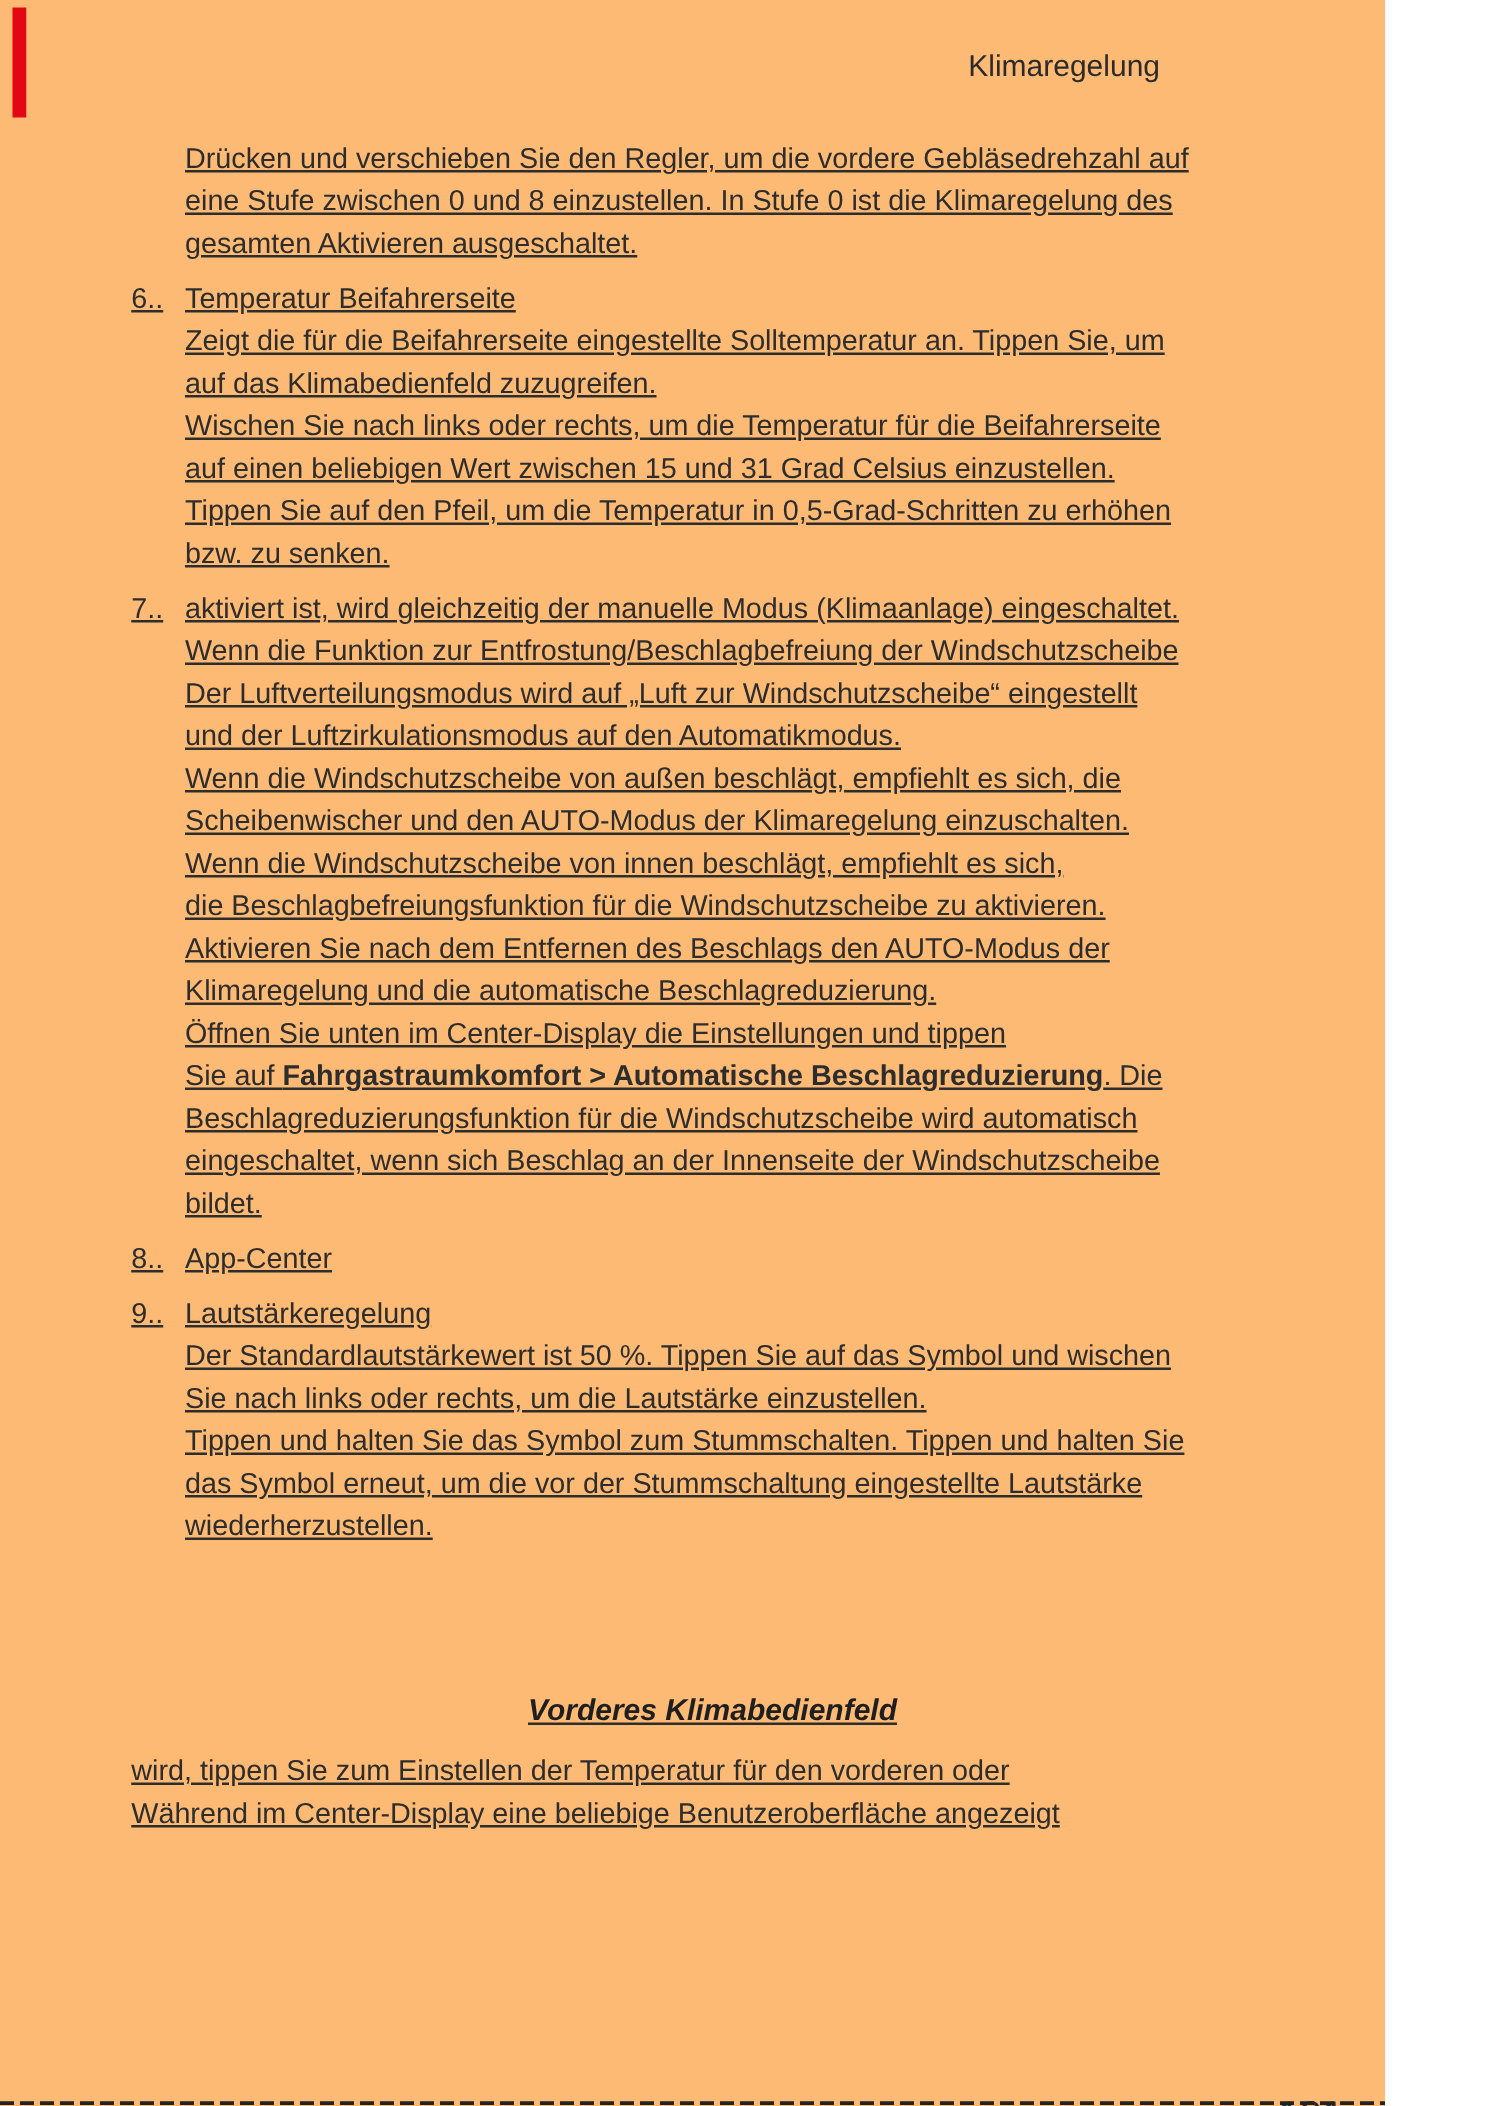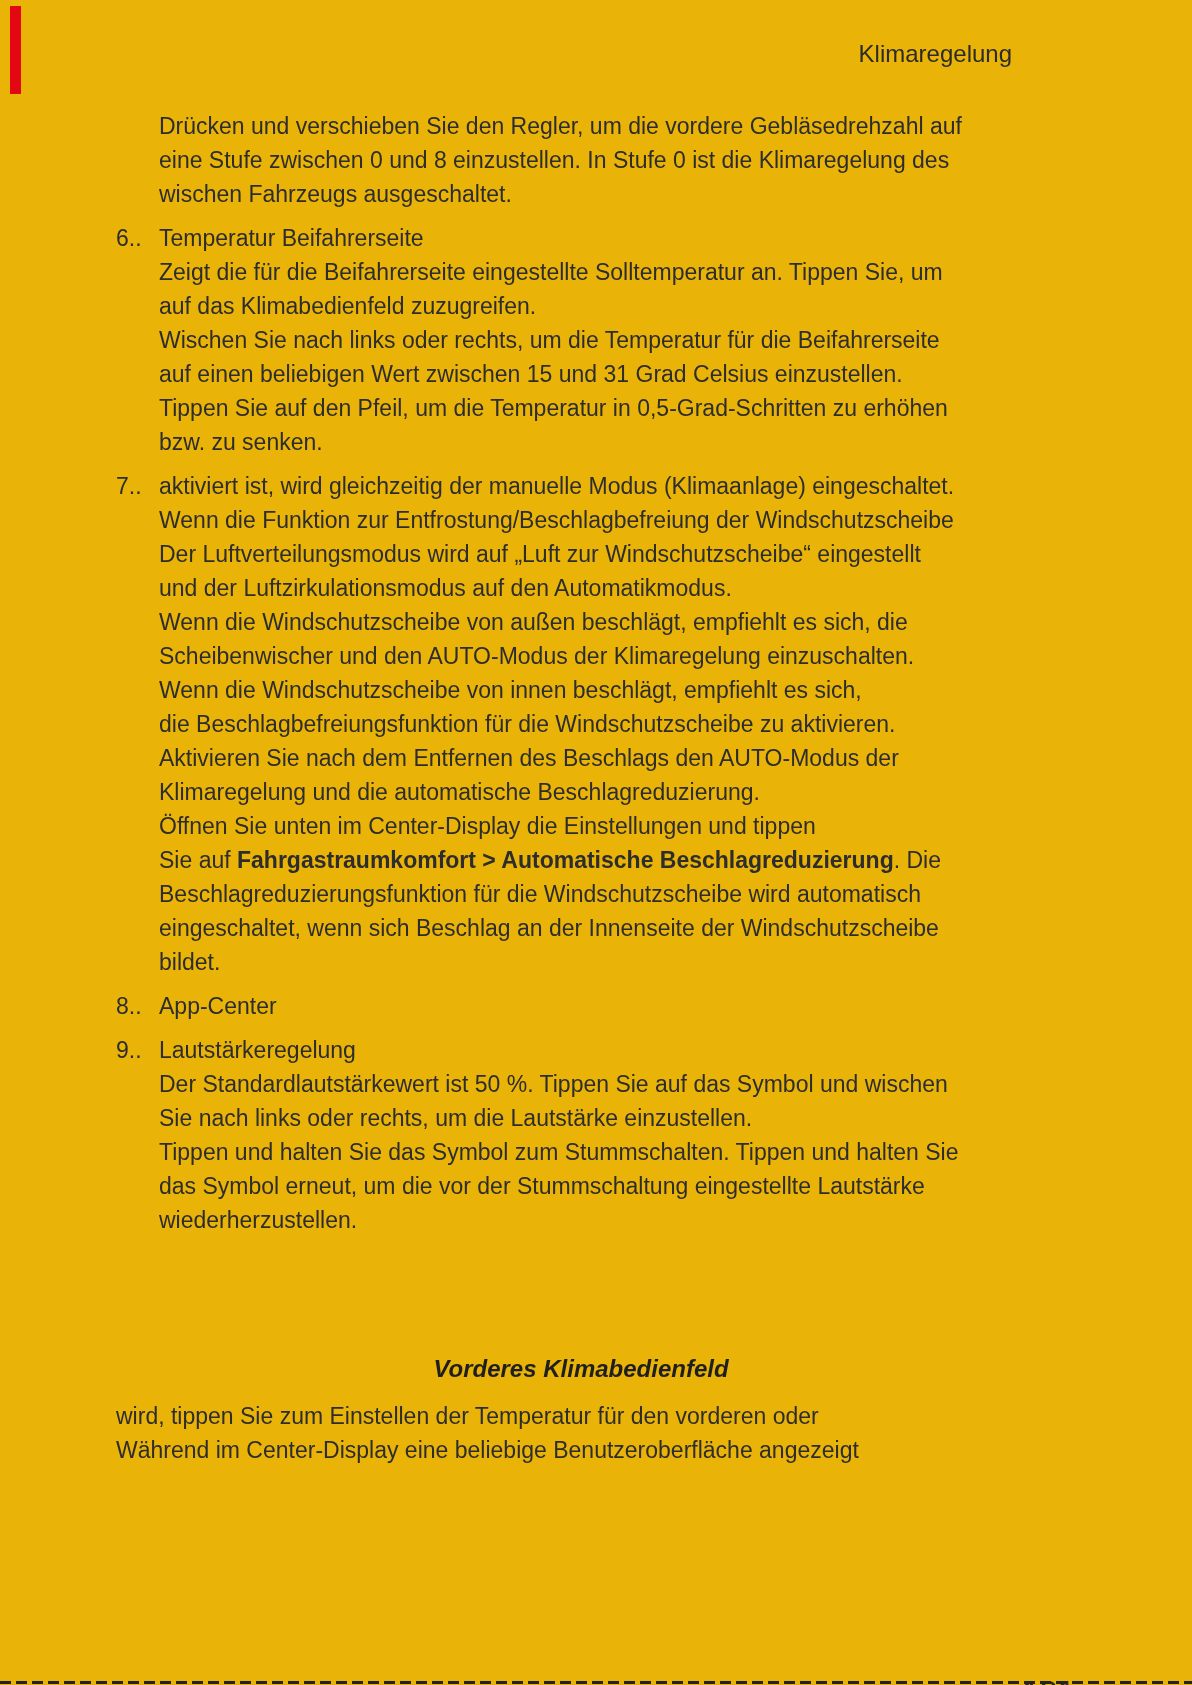--- a/index.html
+++ b/index.html
@@ -1,36 +1,36 @@
 <!DOCTYPE html>
 <html><head>
 <meta charset="utf-8">
 <style>
   html,body { margin:0; padding:0; background:#ffffff; }
   .page {
     position:relative;
-    width:1192px; height:1685px;
-    background:#eab308;
+    width:1108px; height:1685px;
+    background:#fdba74;
     font-family:"Liberation Sans", sans-serif;
     color:#2d2d2d;
     overflow:hidden;
   }
   .change-bar {
     position:absolute; left:10px; top:6px;
     width:11px; height:88px;
     background:#e30613;
   }
   .running-header {
     position:absolute; top:40px; right:180px;
     font-size:24px; line-height:28px;
     color:#2b2b2b; white-space:nowrap;
   }
   .content {
-    position:absolute; left:116px; top:109px; width:930px;
-    font-size:23px; line-height:34px;
+    position:absolute; left:105px; top:109px; width:930px;
+    font-size:23px; line-height:34px;text-decoration:underline;
   }
   .line { white-space:nowrap; }
   .indent { margin-left:43px; }
   .list-item { display:flex; margin-top:10px; }
   .marker { width:43px; flex:none; }
   .item-body { flex:1; min-width:0; }
   .bold { font-weight:bold; }
   .section-heading {
     margin-top:115px;
     font-size:24px; line-height:34px;
@@ -54,21 +54,21 @@
 
   <div class="change-bar" style="background: rgb(227, 6, 19);"></div>
 
   <div class="running-header">Klimaregelung</div>
 
   <div class="content">
 
     <div class="para indent">
       <div class="line">Drücken und verschieben Sie den Regler, um die vordere Gebläsedrehzahl auf</div>
       <div class="line">eine Stufe zwischen 0 und 8 einzustellen. In Stufe 0 ist die Klimaregelung des</div>
-      <div class="line">wischen Fahrzeugs ausgeschaltet.</div>
+      <div class="line">gesamten Aktivieren ausgeschaltet.</div>
     </div>
 
     <div class="list-item">
       <div class="marker">6..</div>
       <div class="item-body">
         <div class="line">Temperatur Beifahrerseite</div>
         <div class="line">Zeigt die für die Beifahrerseite eingestellte Solltemperatur an. Tippen Sie, um</div>
         <div class="line">auf das Klimabedienfeld zuzugreifen.</div>
         <div class="line">Wischen Sie nach links oder rechts, um die Temperatur für die Beifahrerseite</div>
         <div class="line">auf einen beliebigen Wert zwischen 15 und 31 Grad Celsius einzustellen.</div>

